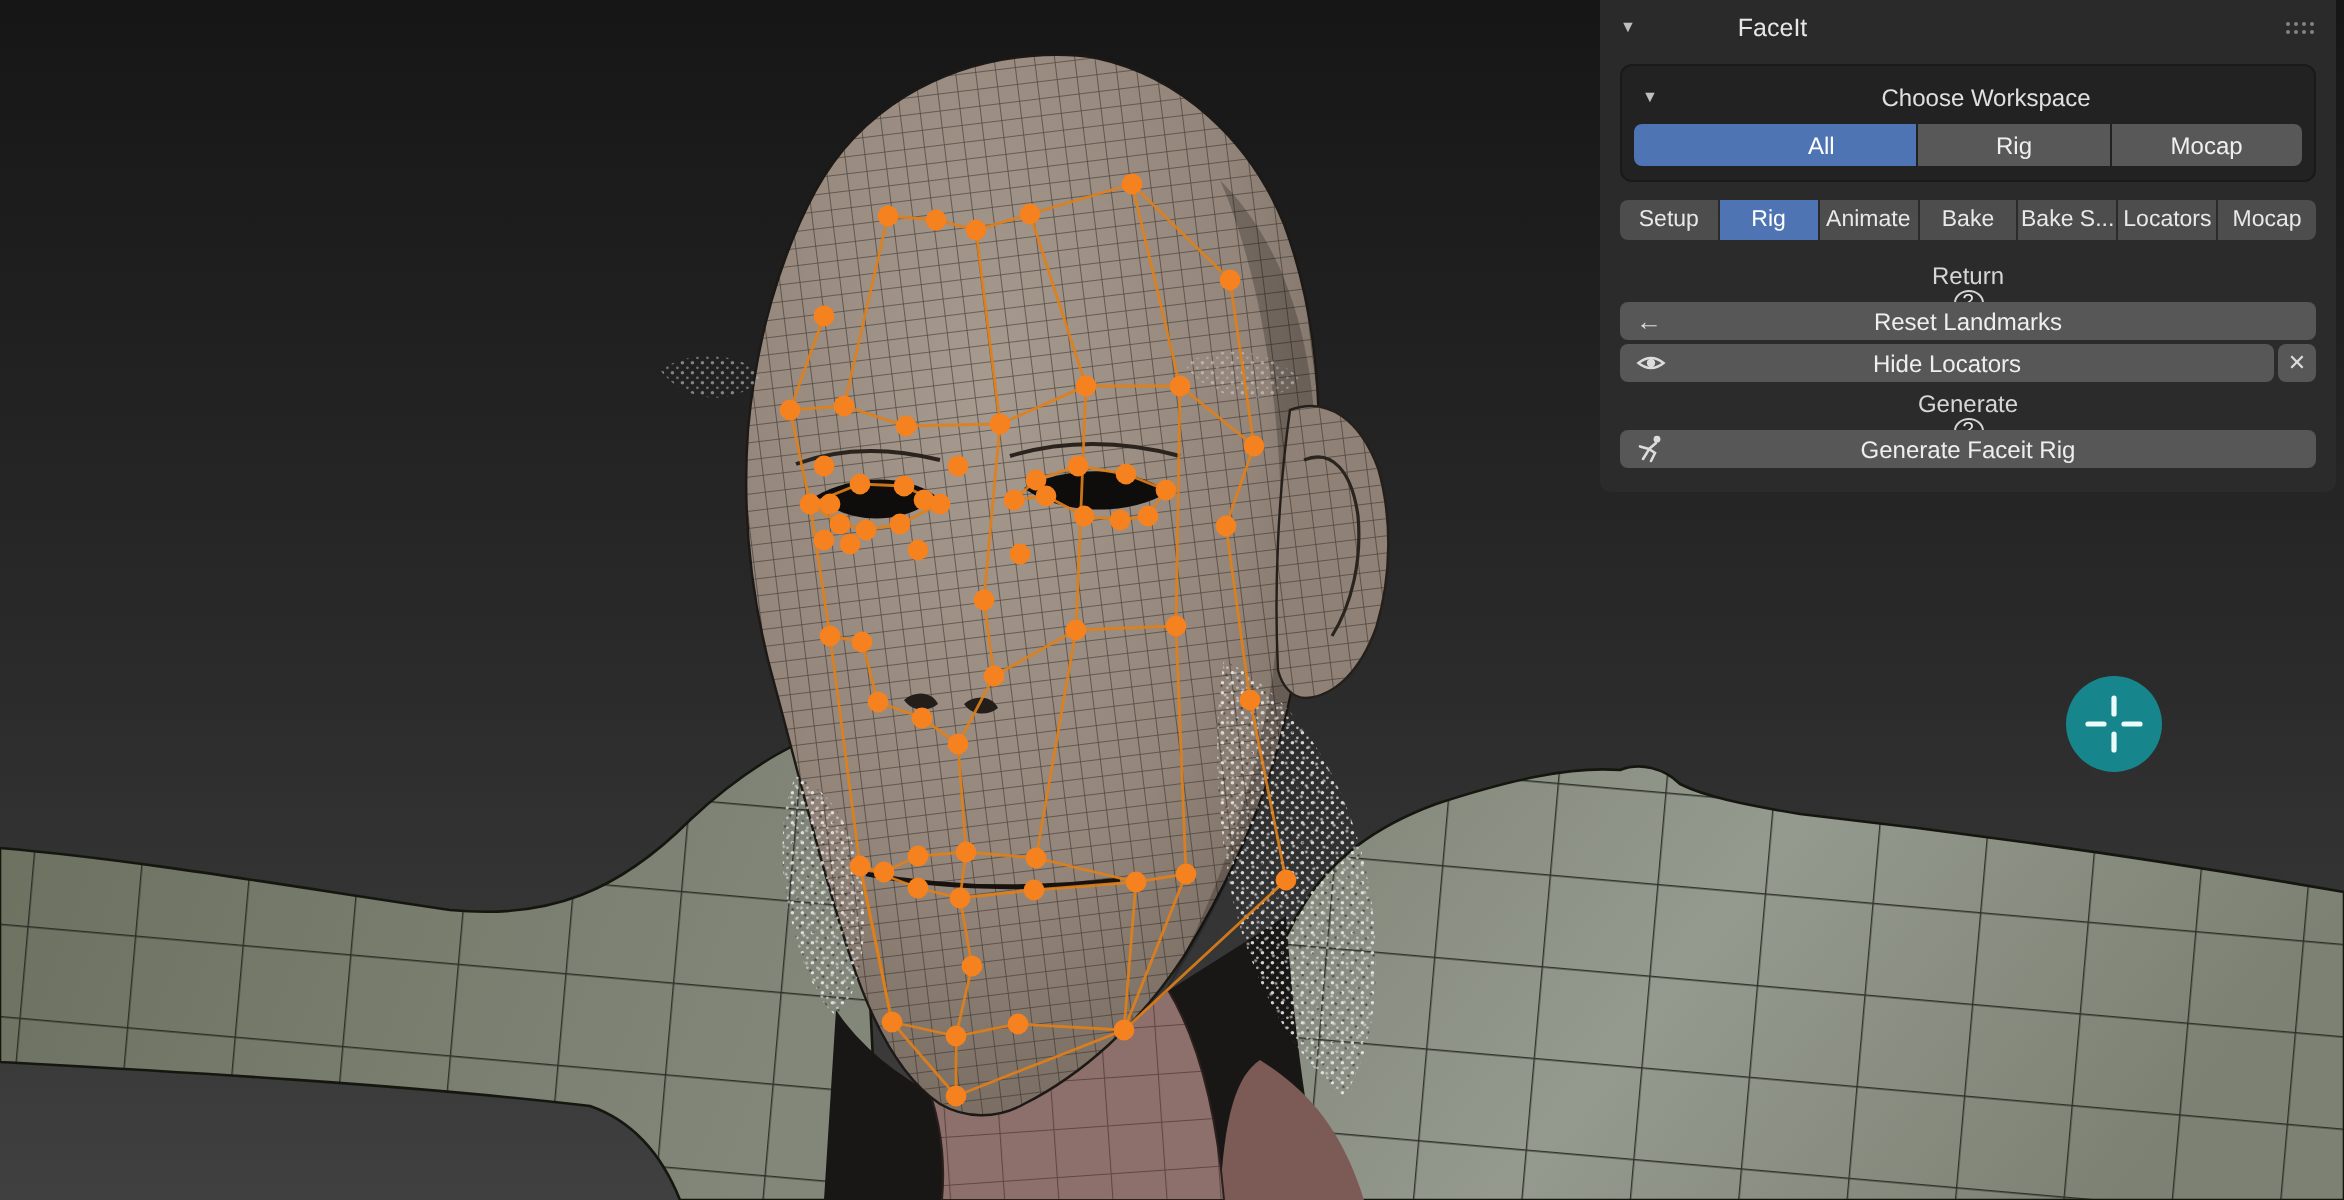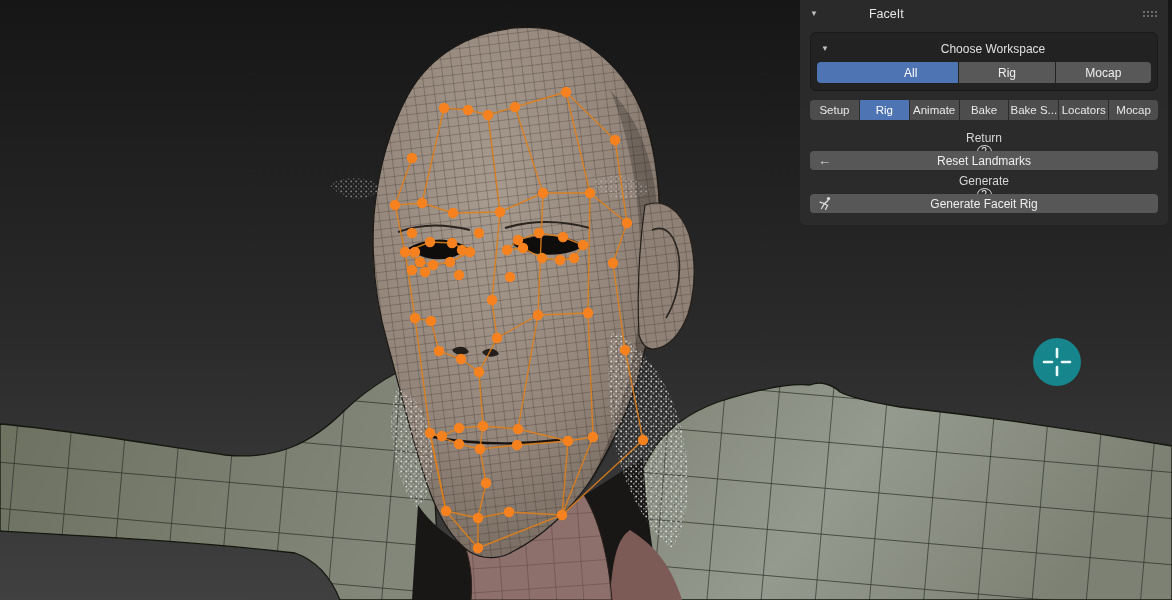--- a/index.html
+++ b/index.html
@@ -317,20 +317,32 @@
 
   <div class="sec-label">
     <span>Return</span>
     <span class="help-btn">?</span>
   </div>
   <div class="wide-btn">
     <span class="lead arrow-glyph">←</span>
     <span>Reset Landmarks</span>
   </div>
 
+  <div class="btn-pair">
+    <div class="wide-btn">
+      <span class="lead">
+        <svg width="15" height="11" viewBox="0 0 15 11">
+          <path d="M1.2 5.5 Q7.5 0.4 13.8 5.5 Q7.5 10.6 1.2 5.5 Z" fill="none" stroke="#dcdcdc" stroke-width="1.2"></path>
+          <circle cx="7.5" cy="5.5" r="2.1" fill="#dcdcdc"></circle>
+        </svg>
+      </span>
+      <span>Hide Locators</span>
+    </div>
+    <div class="sq-btn">✕</div>
+  </div>
 
   <div class="sec-label tight">
     <span>Generate</span>
     <span class="help-btn">?</span>
   </div>
   <div class="wide-btn">
     <span class="lead">
       <svg width="15" height="15" viewBox="0 0 15 15" fill="none" stroke="#dcdcdc" stroke-width="1.3" stroke-linecap="round">
         <circle cx="10.5" cy="2.6" r="1.7" fill="#dcdcdc" stroke="none"></circle>
         <path d="M10 4.5 L6.5 7.5 L2 6.2 M6.5 7.5 L9.5 9.5 L7.5 13.5 M6.5 7.7 L3.5 12.5"></path>

